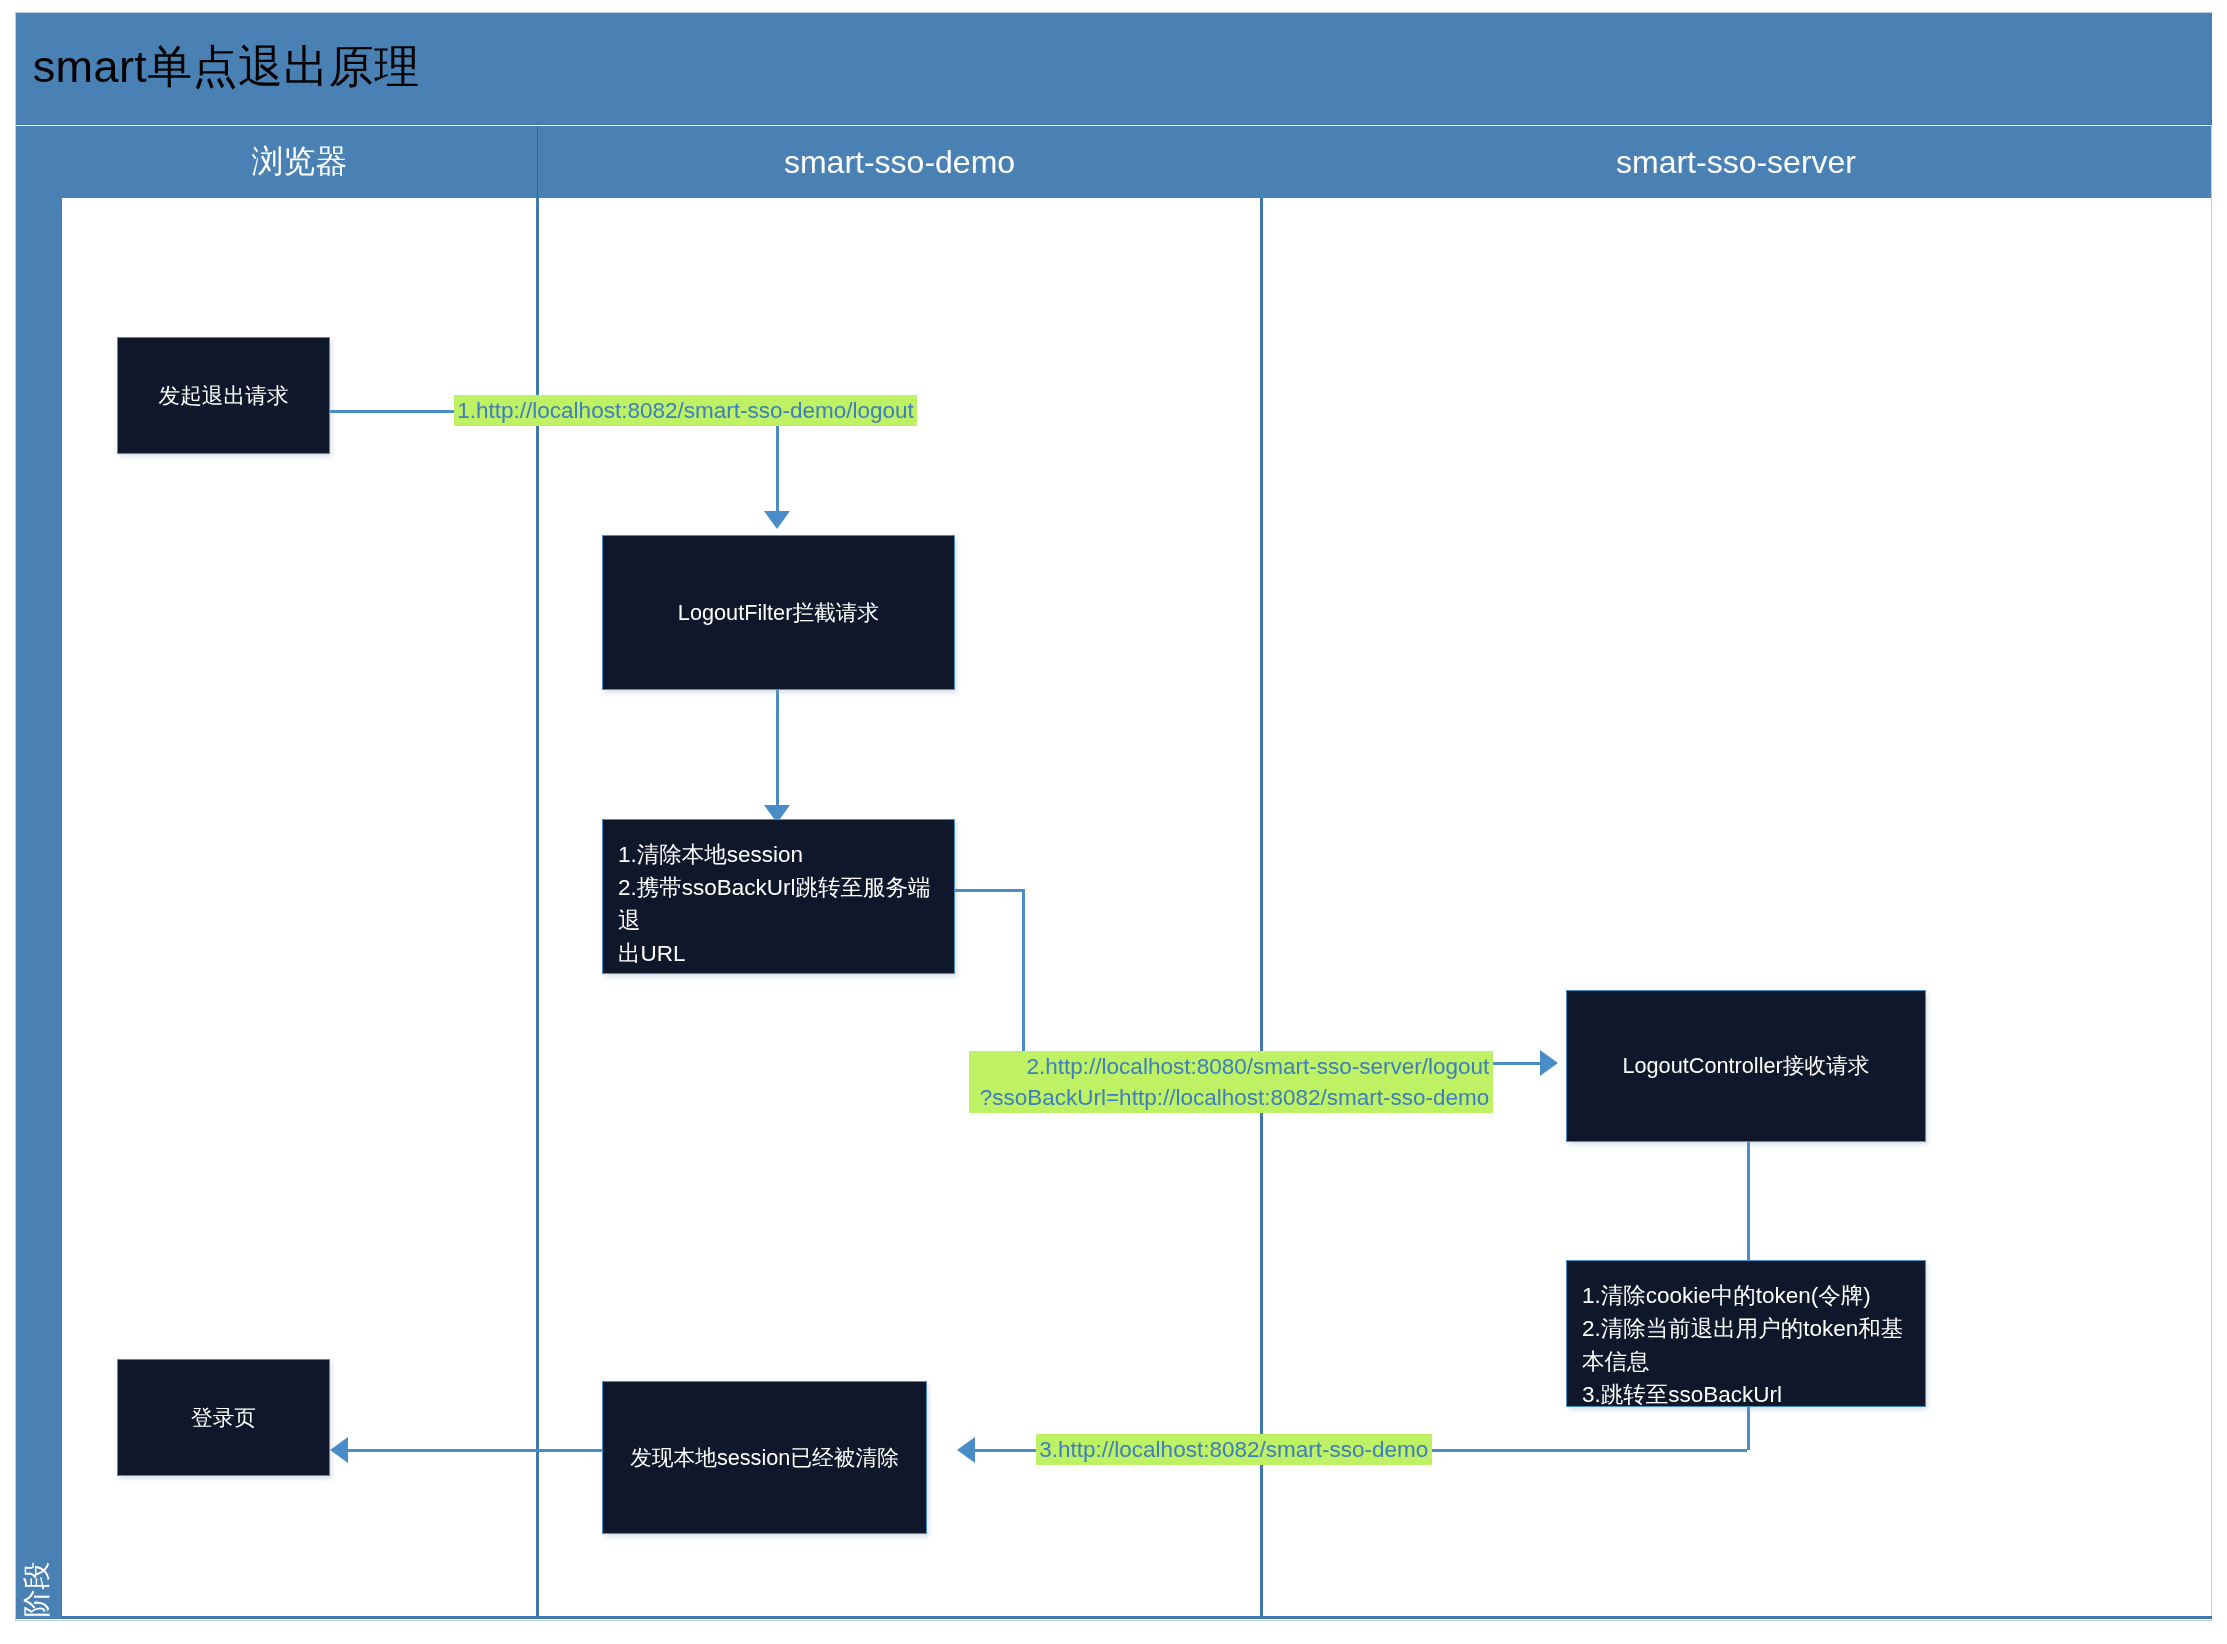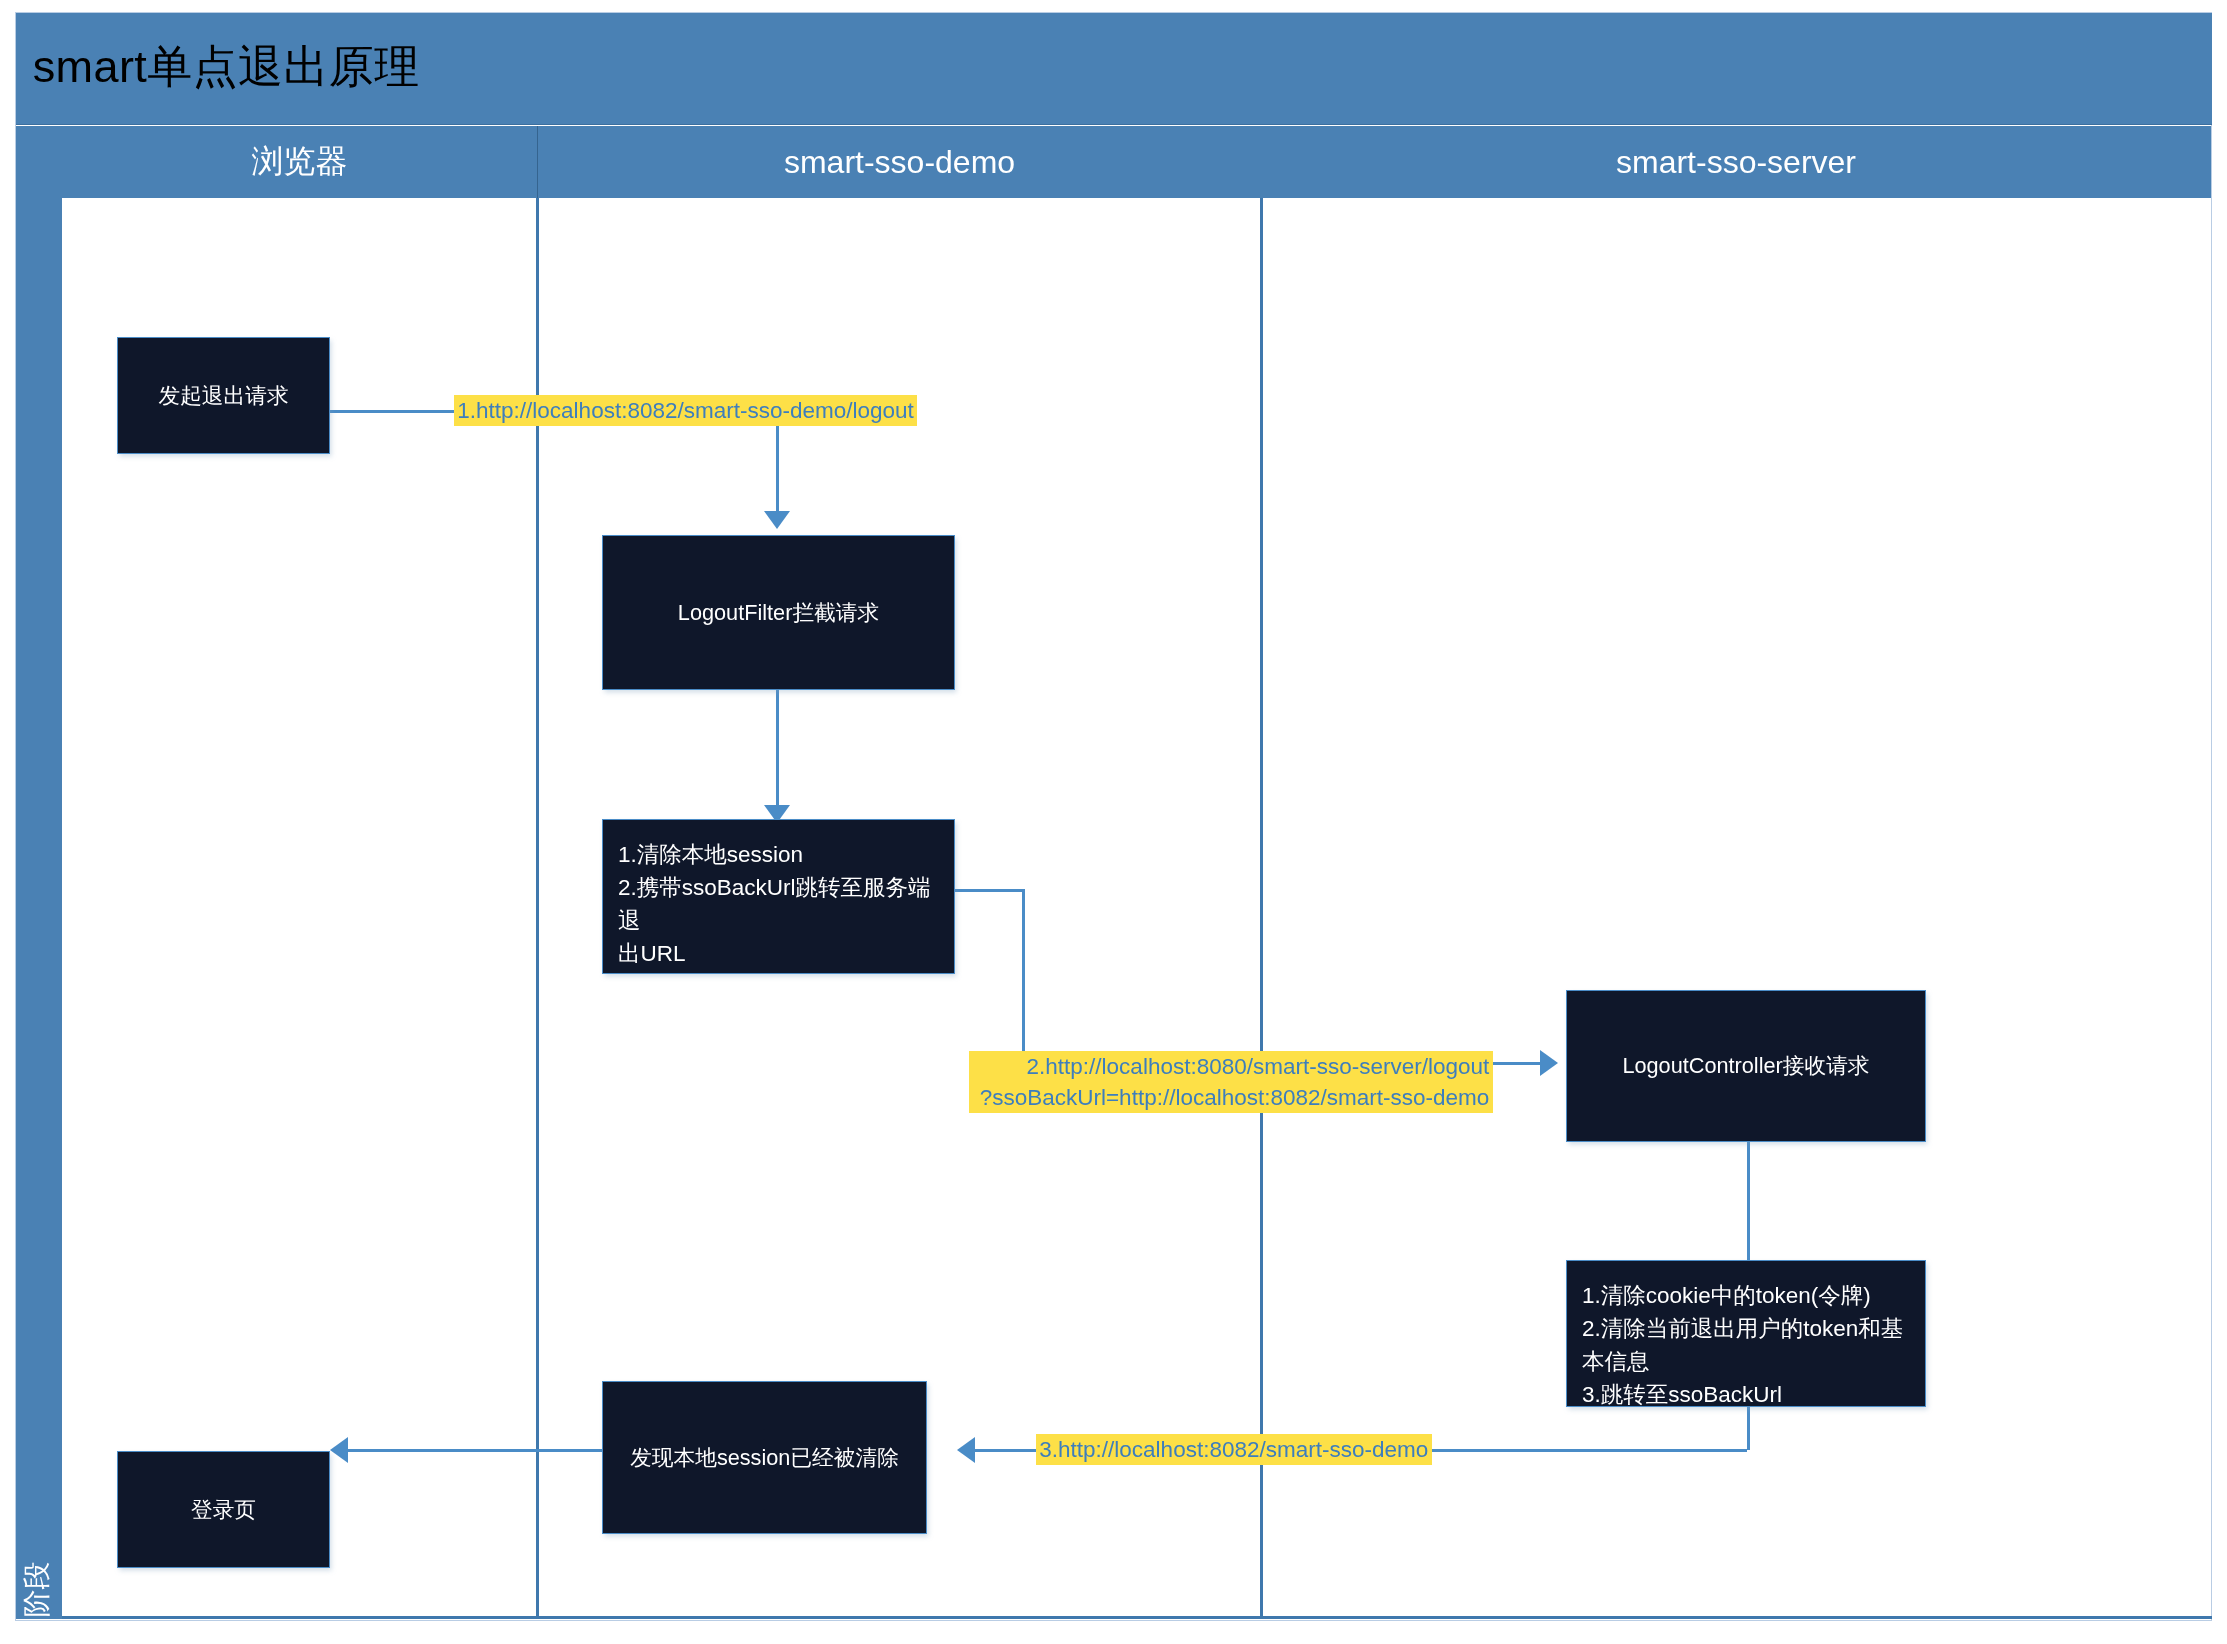--- a/index.html
+++ b/index.html
@@ -142,21 +142,21 @@
     border-right:18.3px solid #4a8cc7;
   }
 
   
   .edge-label{
     position:absolute;
     color:#3d7ebd;
     font-size:22.5px;
     line-height:31px;
     white-space:pre-line;
-    background:#fde047;
+    background:#bef264;
     padding:0 3.3px;
   }
   .edge-label.right-al{text-align:right;}
 </style>
 </head>
 <body>
 
 <div id="root">
 
   <div class="frame"></div>
@@ -233,18 +233,18 @@
     <span class="box-label">1.清除cookie中的token(令牌)
 2.清除当前退出用户的token和基
 本信息
 3.跳转至ssoBackUrl</span>
   </div>
 
   <div class="box center" style="left:602px;top:1381px;width:325px;height:153px;">
     <span class="box-label">发现本地session已经被清除</span>
   </div>
 
-  <div class="box center" style="left:117px;top:1451px;width:213px;height:117px;">
+  <div class="box center" style="left:117px;top:1359px;width:213px;height:117px;">
     <span class="box-label">登录页</span>
   </div>
 
 </div>
 
 
 </body></html>

